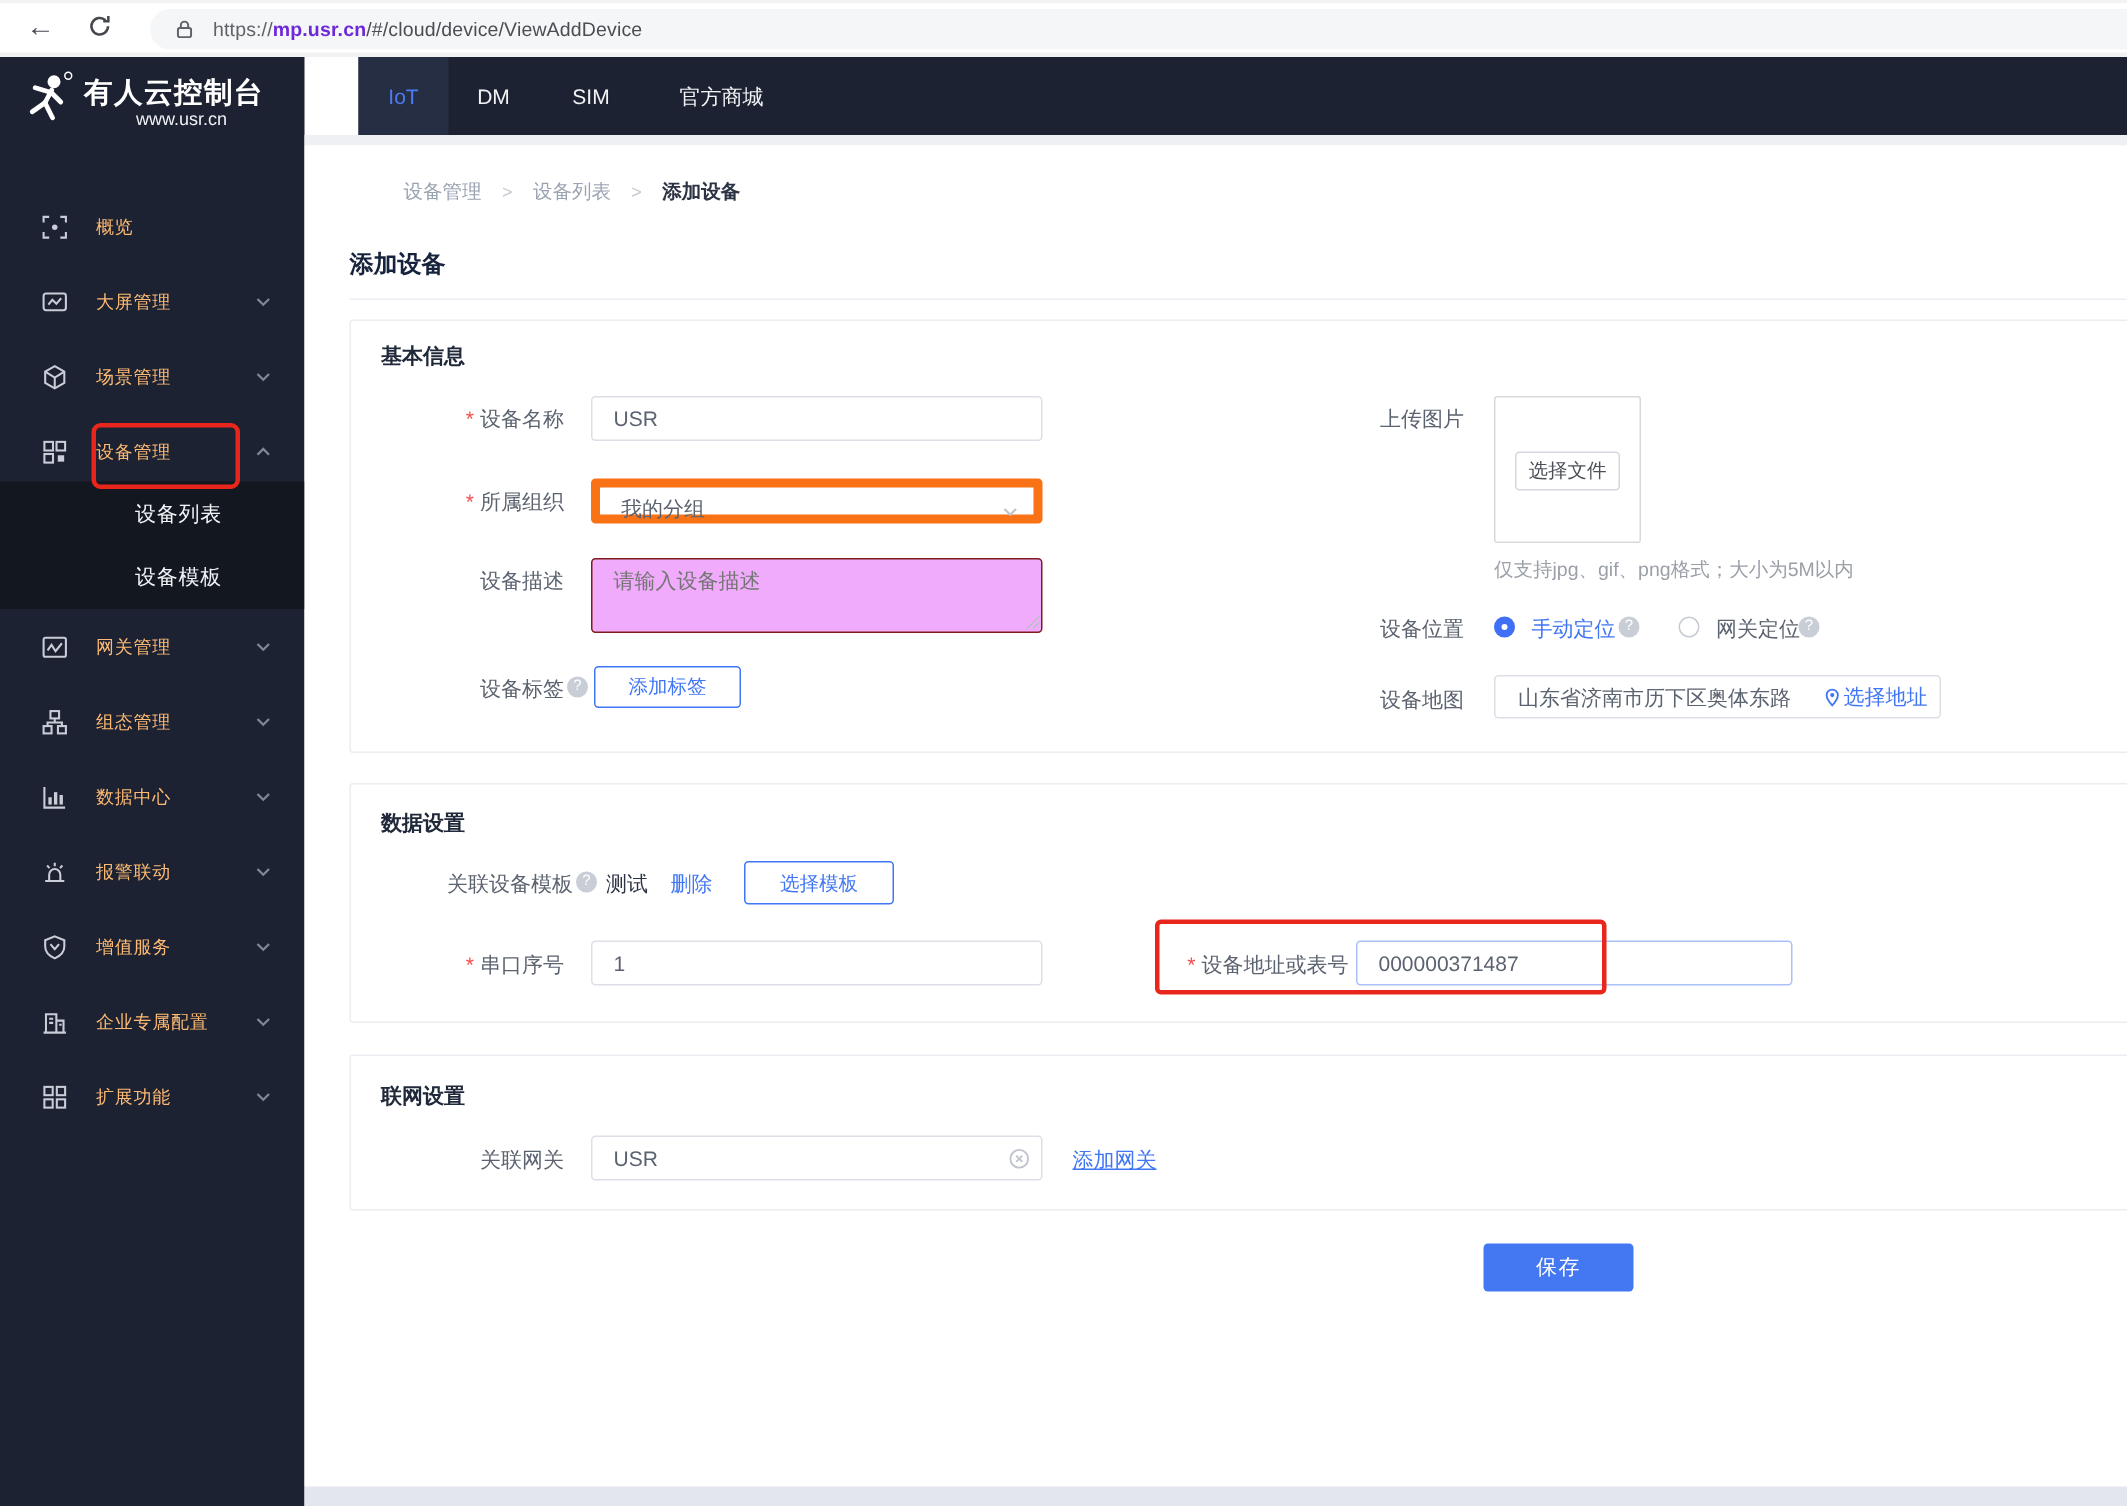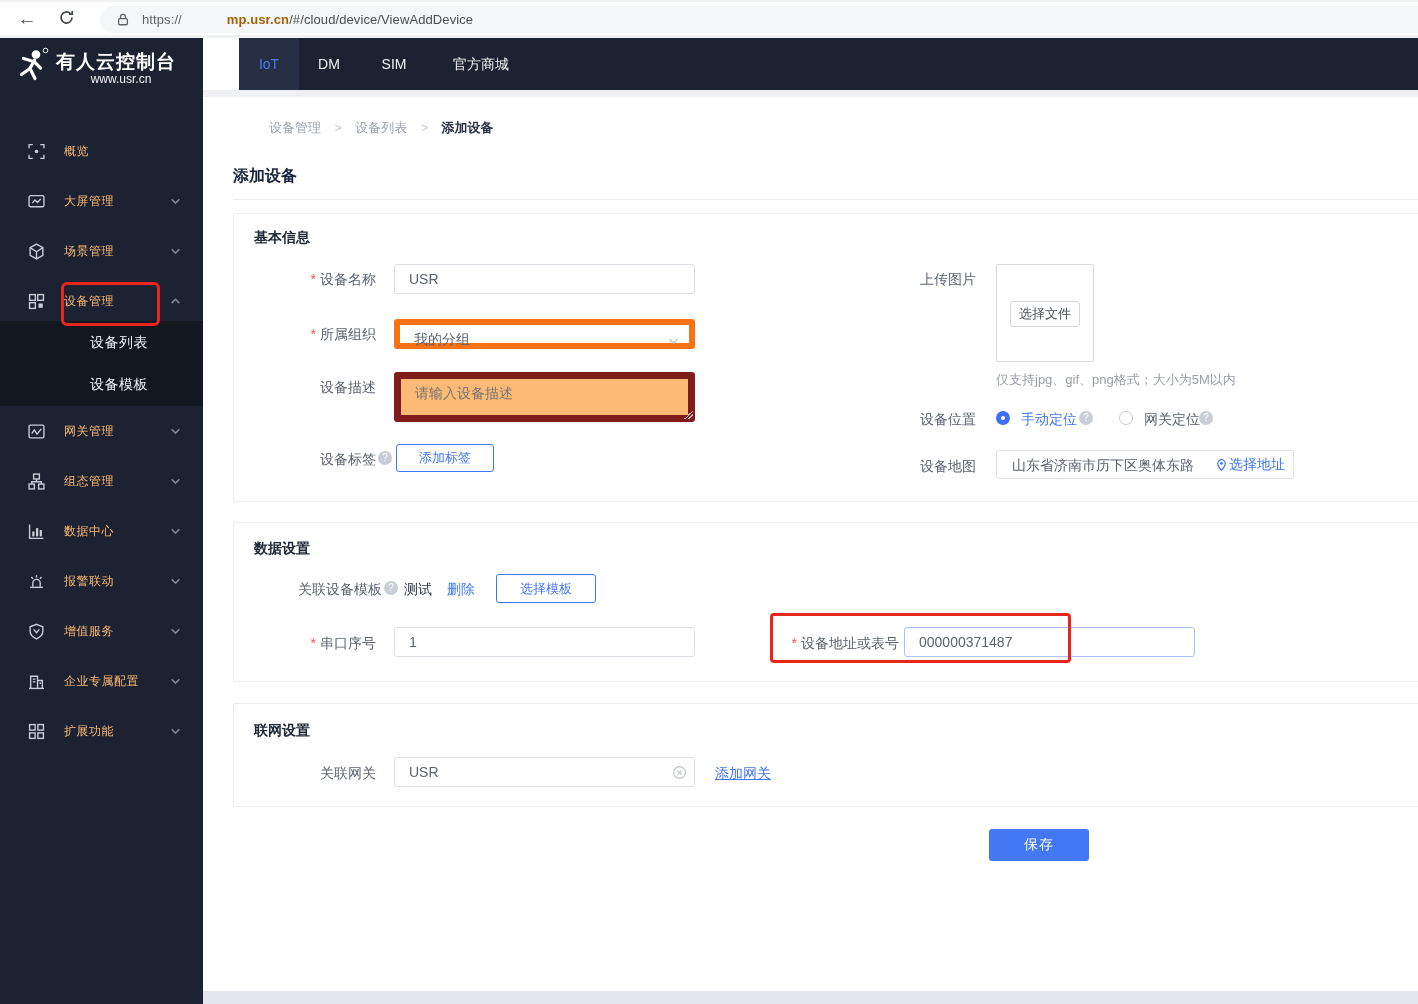--- a/index.html
+++ b/index.html
@@ -10,21 +10,21 @@
   
   .browser-bar { position:absolute; left:0; top:0; width:1418px; height:38px; background:#fff;
     border-top:2px solid #f1f2f3; border-bottom:3px solid #f1f2f4; }
   .nav-btn { position:absolute; top:4px; font-size:19px; color:#45494e; width:26px; height:26px;
     text-align:center; line-height:26px; cursor:pointer; }
   .back-btn { left:14px; }
   .reload-btn { left:58px; top:7px; }
   .url-pill { position:absolute; left:100px; top:4px; width:1318px; height:27px; background:#f5f6f8;
     border-radius:14px 0 0 14px; display:flex; align-items:center; padding-left:16px; }
   .url-text { font-size:13px; color:#5f6368; margin-left:12px; letter-spacing:.1px; }
-  .url-text .host { color:#a16207; font-weight:700;margin-left:45px; }
+  .url-text .host { color:#6d28d9; font-weight:700; }
   .url-text .path { color:#4a4e53; }
 
   
   .sidebar { position:absolute; left:0; top:38px; width:203px; height:966px; background:#1c2231; }
   .logo-row { position:absolute; left:0; top:6px; width:203px; height:48px; }
   .logo-mark { position:absolute; left:15px; top:3px; }
   .brand-name { position:absolute; left:56px; top:5px; font-size:19px; font-weight:700; color:#fff; letter-spacing:1px; }
   .brand-site { position:absolute; left:56px; top:28px; width:130px; text-align:center; font-size:12px; color:#f0f2f6; }
   .nav-item { position:absolute; left:0; width:203px; height:50px; display:flex; align-items:center; cursor:pointer; }
   .nav-item .nicon { position:absolute; left:28px; width:17px; height:17px; }
@@ -57,21 +57,21 @@
   .card { position:absolute; left:233px; width:1285px; background:#fff; border:1px solid #ebedf2; border-radius:2px; }
   .card-1 { top:213px; height:289px; }
   .card-2 { top:522px; height:160px; }
   .card-3 { top:703px; height:104px; }
   .card-title { position:absolute; left:20px; font-size:14px; font-weight:700; color:#20293a; }
 
   .f-label { position:absolute; font-size:14px; color:#5c6370; text-align:right; white-space:nowrap; }
   .req-mark { color:#f35151; margin-right:4px; font-size:14px; }
   .t-input { position:absolute; height:30px; border:1px solid #dcdfe6; border-radius:3px; background:#fff;
     font-family:inherit; font-size:14px; color:#5c6370; padding:0 14px; outline:none; }
-  .t-area { position:absolute; border:7px solid #7f1d1d; border-radius:3px; background:#fdba74;
+  .t-area { position:absolute; border:1px solid #7f1d1d; border-radius:3px; background:#f0abfc;
     font-family:inherit; font-size:14px; color:#5c6370; padding:6px 14px; outline:none; resize:none; }
   .resize-grip { position:absolute; width:9px; height:9px; pointer-events:none;
     background:linear-gradient(135deg, transparent 50%, #b9bdc4 50%, #b9bdc4 57%, transparent 57%, transparent 72%, #b9bdc4 72%, #b9bdc4 79%, transparent 79%); }
   .select-box { position:absolute; height:30px; border:6px solid #f97316; border-radius:3px; background:#fff;
     font-size:14px; color:#5c6370; line-height:28px; padding:0 14px; cursor:pointer; }
   .select-box .sel-chev { position:absolute; right:10px; top:11px; }
   .help-icon { position:absolute; width:14px; height:14px; border-radius:50%; background:#c9cdd5; color:#fff;
     font-size:10px; line-height:14px; text-align:center; cursor:default; }
   .ghost-btn { position:absolute; border:1px solid #4076f5; border-radius:3px; background:#fff; color:#4076f5;
     font-family:inherit; font-size:13px; cursor:pointer; text-align:center; }

